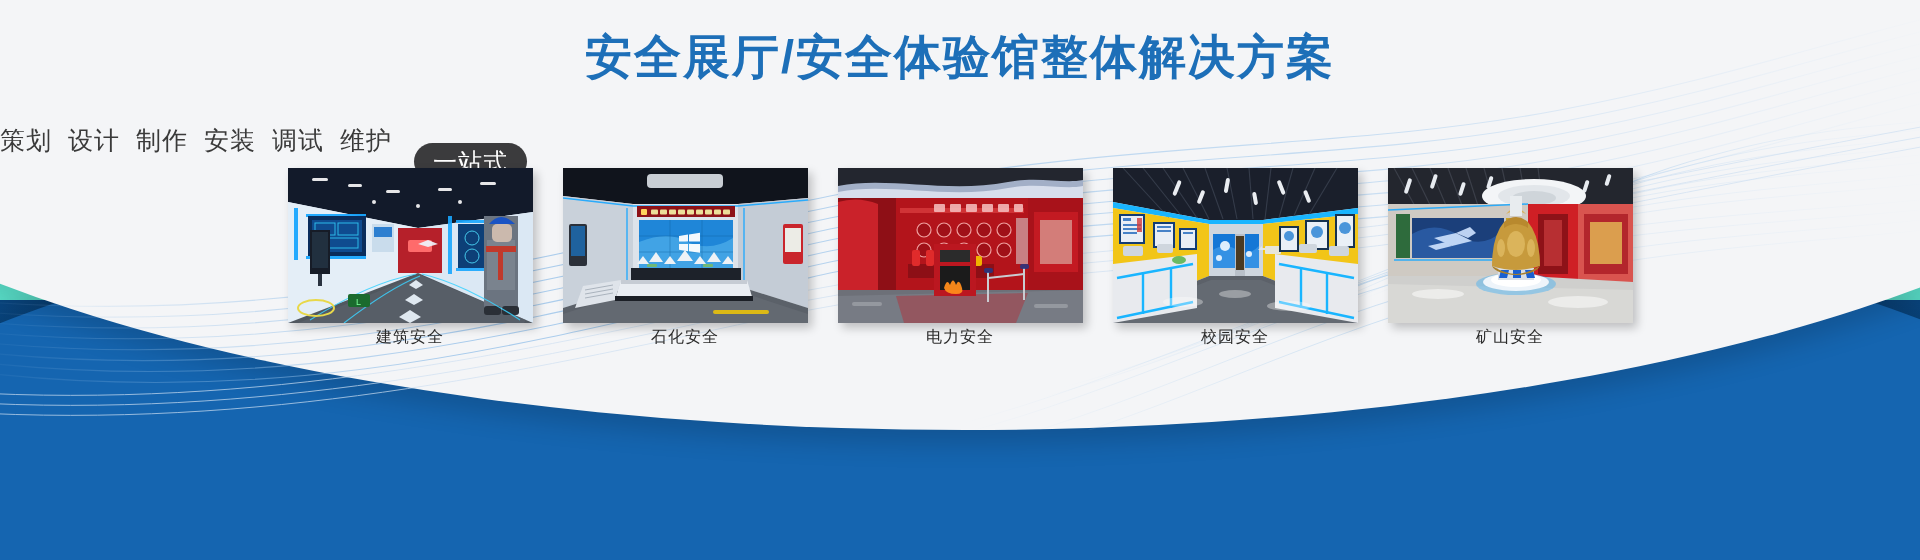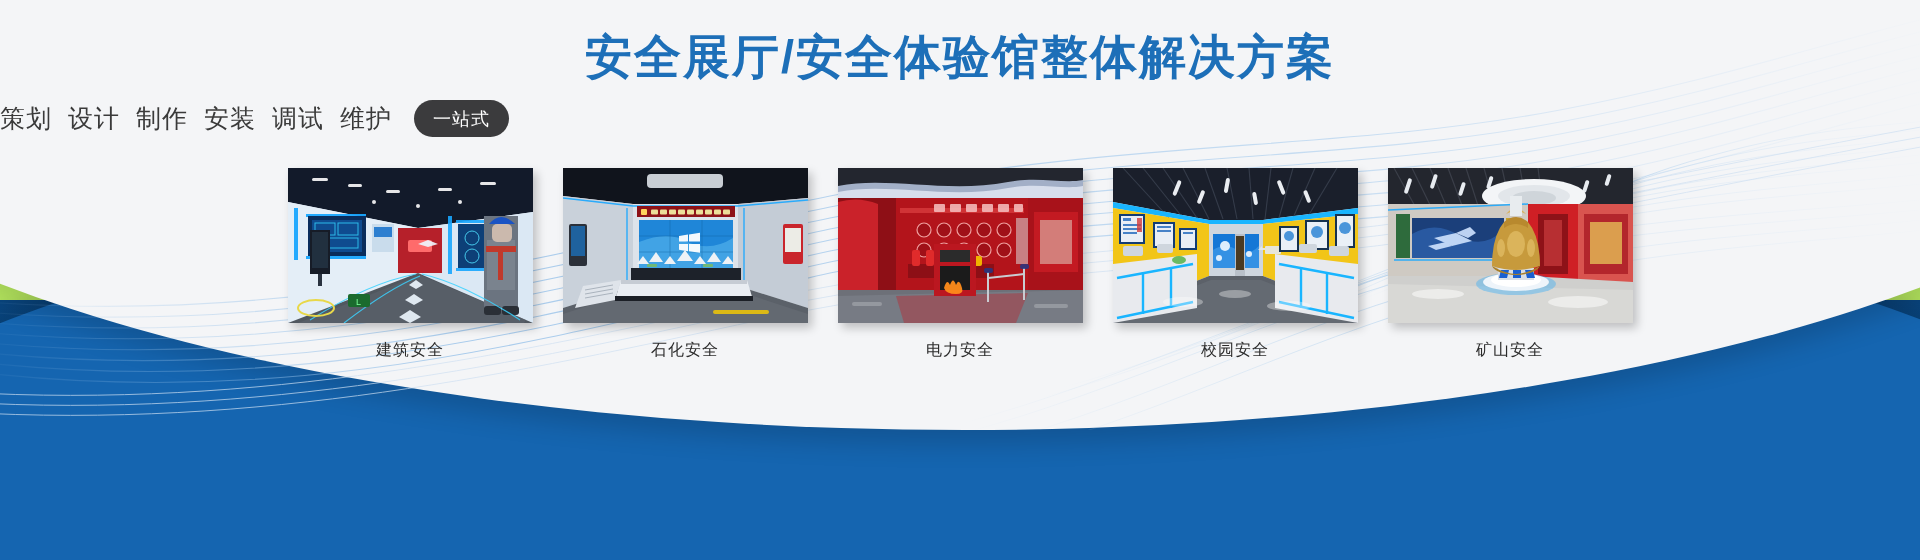--- a/index.html
+++ b/index.html
@@ -1,21 +1,21 @@
 <!DOCTYPE html>
 <html><head>
 <meta charset="utf-8">
 <style>
   html,body{margin:0;padding:0;}
   body{
     width:1920px;height:560px;overflow:hidden;
     font-family:"Liberation Sans","DejaVu Sans",sans-serif;
     background:#f4f5f7;
   }
-  .banner{position:relative;width:1920px;height:560px;overflow:hidden;background:#bef264;}
+  .banner{position:relative;width:1920px;height:560px;overflow:hidden;background:#5eead4;}
 
   
   .navy-base{
     position:absolute;left:0;top:300px;width:1920px;height:260px;
     background:linear-gradient(180deg,#0a4a87 0%,#0c4d8c 40%,#0a4784 100%);
   }
   .wave-band{
     position:absolute;left:-260px;top:178px;width:2450px;height:900px;
     border-radius:50% 50% 0 0 / 42% 42% 0 0;
     background:#1565b0;
@@ -45,38 +45,38 @@
     display:flex;align-items:center;gap:18px;
   }
   .subtitle-words{
     display:flex;align-items:center;gap:16px;
     font-size:25px;color:#3a3a3a;letter-spacing:1px;
   }
   .sub-word{white-space:nowrap;}
   .badge{
     display:inline-flex;align-items:center;justify-content:center;
     height:37px;padding:0 19px;border-radius:19px;
-    background:#3b3b3d;color:#ffffff;font-size:18px;letter-spacing:1px;
-    white-space:nowrap;margin-left:4px;
+    background:#3b3b3d;color:#ffffff;font-size:24px;letter-spacing:1px;
+    white-space:nowrap;margin-left:4px;margin-top:43px;
   }
 
   
   .cards{
     position:absolute;top:168px;left:0;width:1920px;
     display:flex;justify-content:center;align-items:flex-start;gap:30px;
   }
   .card{width:245px;display:flex;flex-direction:column;align-items:center;}
   .thumb{
     width:245px;height:155px;overflow:hidden;position:relative;
     box-shadow:4px 5px 9px rgba(0,0,0,.22);
     background:#22303f;
   }
   .thumb svg{display:block;width:245px;height:155px;}
   .card-label{
-    margin-top:17px;font-size:16px;color:#2b2b2b;letter-spacing:1px;
+    margin-top:4px;font-size:16px;color:#2b2b2b;letter-spacing:1px;
     white-space:nowrap;
   }
 </style>
 </head>
 <body>
 
 <div class="banner">
 
   <div class="navy-base"></div>
   <div class="wave-band"></div>

